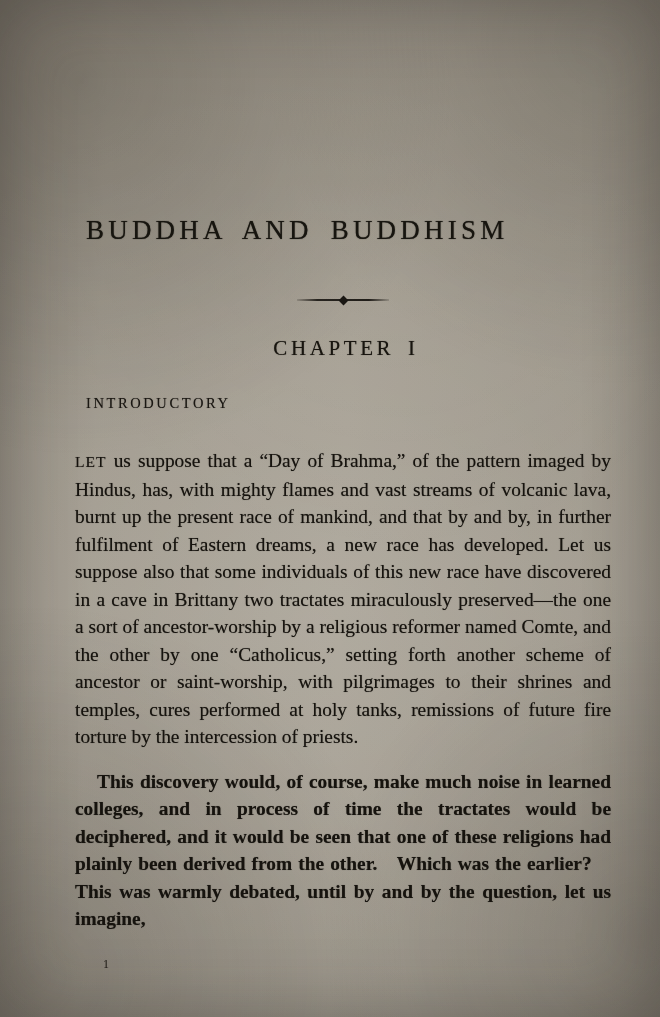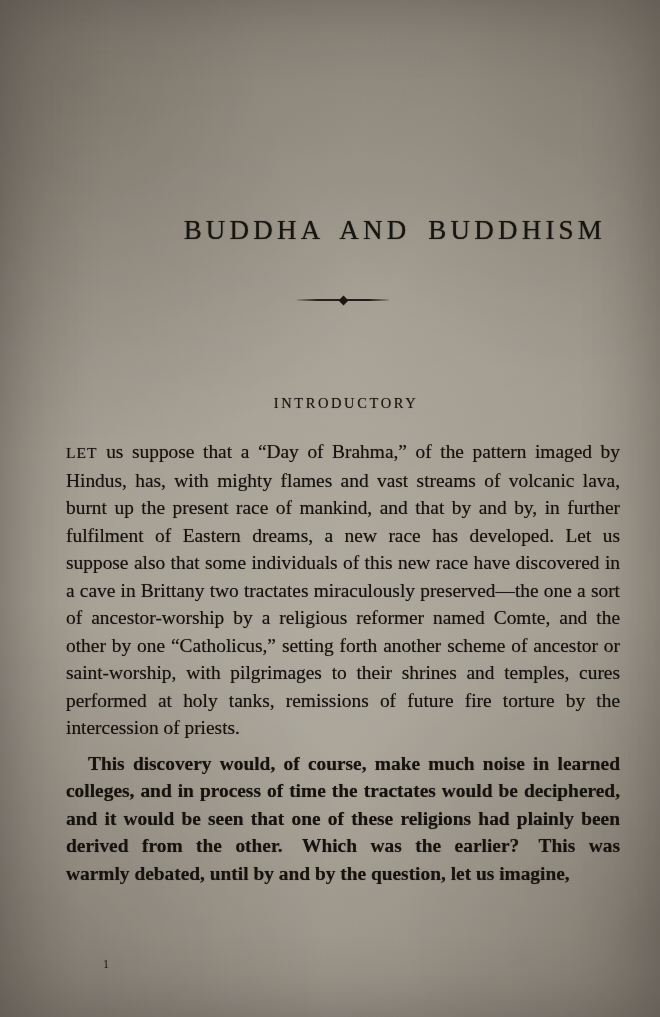--- a/index.html
+++ b/index.html
@@ -56,21 +56,21 @@
     width: 570px;
     height: 100%;
     color: #14120f;
   }
 
   .book-title {
     position: absolute;
     left: 28px;
     top: 215px;
     width: 520px;
-    text-align: right;
+    text-align: left;
     font-size: 27px;
     letter-spacing: 4.2px;
     word-spacing: 7px;
     font-weight: 400;
     color: #17150f;
     text-shadow: 0 0 1.1px rgba(20,18,15,0.75);
   }
 
   .rule {
     position: absolute;
@@ -111,21 +111,21 @@
     word-spacing: 5px;
     color: #18150f;
     text-shadow: 0 0 0.9px rgba(20,18,15,0.6);
   }
 
   .section-head {
     position: absolute;
     left: 28px;
     top: 395px;
     width: 520px;
-    text-align: center;
+    text-align: left;
     font-size: 14.5px;
     letter-spacing: 2.6px;
     word-spacing: 3px;
     color: #1a1712;
     text-shadow: 0 0 0.8px rgba(20,18,15,0.5);
   }
 
   .body-text {
     position: absolute;
     left: 0;
@@ -133,21 +133,21 @@
     width: 570px;
   }
 
   .para {
     font-size: 19.4px;
     line-height: 27.5px;
     color: #16130e;
     text-shadow: 0 0 0.85px rgba(20,18,15,0.55);
     text-align: justify;
     text-justify: inter-word;
-    margin: 8px;
+    margin: 17px;
   }
   .para + .para {
     margin-top: 4px;
   }
   .para.indent {
     text-indent: 22px;
     font-weight: bold;
   }
   .smallcaps-lead {
     font-size: 15.6px;
@@ -173,20 +173,21 @@
   <div class="content">
 
     <div class="book-title">BUDDHA AND BUDDHISM</div>
 
     <div class="rule">
       <span class="bar">
         <span class="diamond"></span>
       </span>
     </div>
 
+    <div class="chapter">CHAPTER I</div>
 
     <div class="section-head">INTRODUCTORY</div>
 
     <div class="body-text">
       <p class="para"><span class="smallcaps-lead">LET</span><span> us suppose that a “Day of Brahma,” of the pattern imaged by Hindus, has, with mighty flames and vast streams of volcanic lava, burnt up the present race of mankind, and that by and by, in further fulfilment of Eastern dreams, a new race has developed. Let us suppose also that some individuals of this new race have discovered in a cave in Brittany two tractates miraculously preserved—the one a sort of ancestor-worship by a religious reformer named Comte, and the other by one “Catholicus,” setting forth another scheme of ancestor or saint-worship, with pilgrimages to their shrines and temples, cures performed at holy tanks, remissions of future fire torture by the intercession of priests.</span></p>
       <p class="para indent"><span>This discovery would, of course, make much noise in learned colleges, and in process of time the tractates would be deciphered, and it would be seen that one of these religions had plainly been derived from the other. Which was the earlier? This was warmly debated, until by and by the question, let us imagine,</span></p>
     </div>
 
     <div class="folio">1</div>
 

